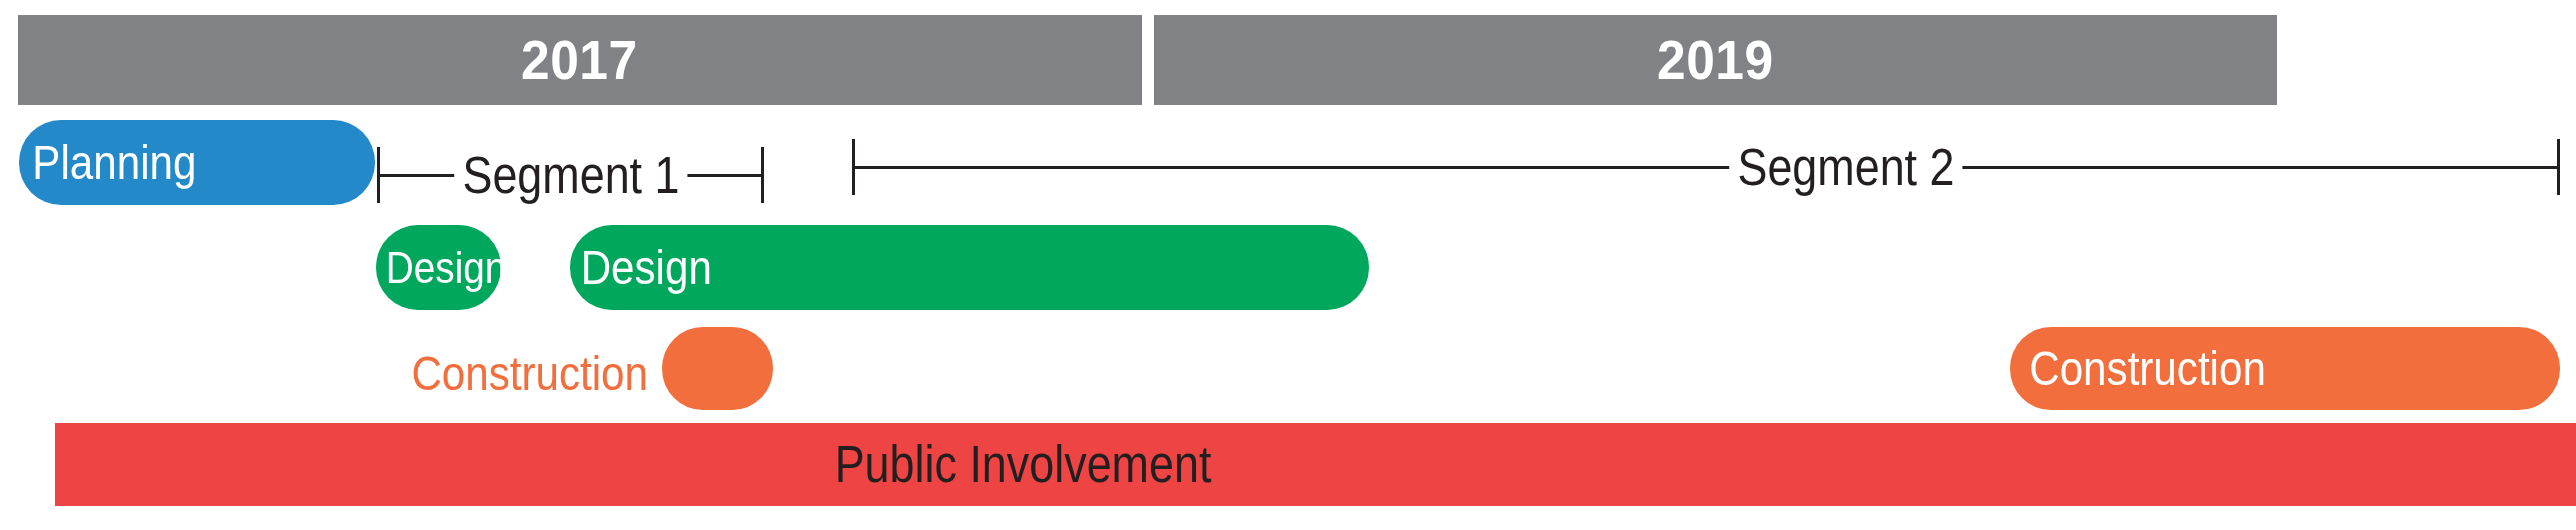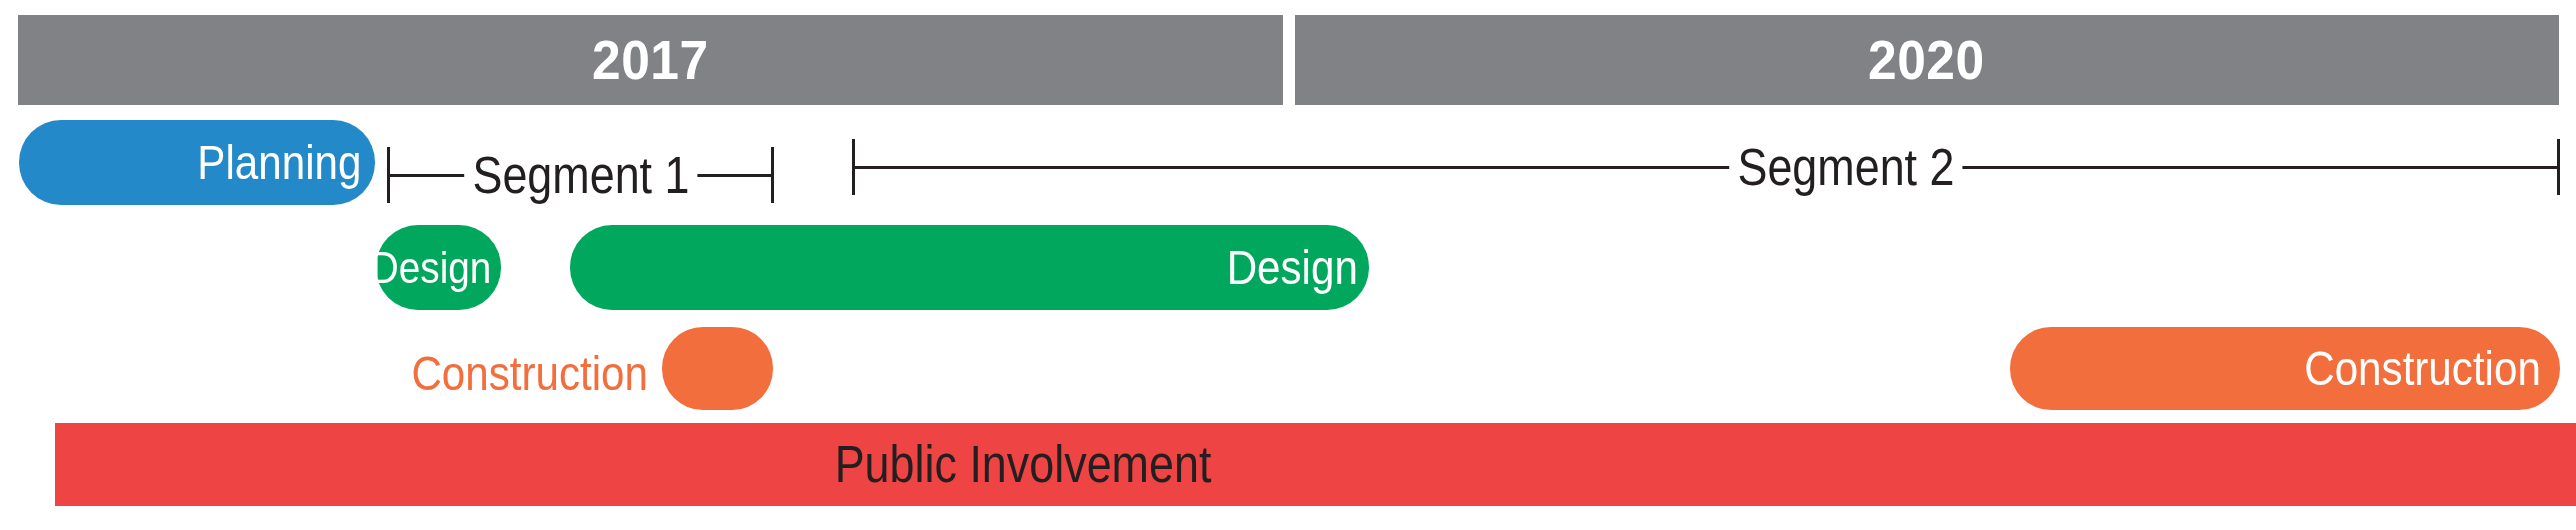--- a/index.html
+++ b/index.html
@@ -18,21 +18,21 @@
     height: 531px;
     background: #ffffff;
     overflow: hidden;
   }
 
   
   .year-header-row {
     position: absolute;
     left: 18px;
     top: 15px;
-    width: 2541px;
+    width: 2259px;
     height: 90px;
     display: flex;
     gap: 12px;
   }
   .year-cell {
     flex: 1 1 0;
     background: #808285;
     display: flex;
     align-items: center;
     justify-content: center;
@@ -45,21 +45,21 @@
     line-height: 1;
     font-family: "Liberation Sans", sans-serif;
     transform: scaleX(0.92);
   }
 
   
   .task-bar {
     position: absolute;
     display: flex;
     align-items: center;
-    justify-content: flex-end;
+    justify-content: flex-start;
     box-sizing: border-box;
   }
   .task-bar-label {
     color: #ffffff;
     font-size: 49px;
     line-height: 1;
     white-space: nowrap;
     font-family: "Liberation Sans", sans-serif;
     transform: scaleX(0.86);
   }
@@ -126,29 +126,29 @@
 </head>
 <body>
 
 <div id="timeline-root">
 
   <div class="year-header-row">
     <div class="year-cell">
       <span class="year-label">2017</span>
     </div>
     <div class="year-cell">
-      <span class="year-label">2020</span>
+      <span class="year-label">2019</span>
     </div>
   </div>
 
   <div class="task-bar" style="left:19px; top:120px; width:356px; height:85px; background:#2489C8; border-radius:42px;">
     <span class="task-bar-label">Planning</span>
   </div>
 
-  <div class="segment-bracket" style="left:387px; top:147px; width:387px;">
+  <div class="segment-bracket" style="left:377px; top:147px; width:387px;">
     <div class="bracket-tick" style="left:0px;"></div>
     <div class="bracket-line" style="left:1.9px; width:383px;"></div>
     <div class="bracket-tick" style="left:384px;"></div>
     <span class="segment-text" style="left:50%; transform:translate(-50%,-50%) scaleX(0.88);">Segment 1</span>
   </div>
 
   <div class="segment-bracket" style="left:852px; top:139px; width:1988px;">
     <div class="bracket-tick" style="left:0px;"></div>
     <div class="bracket-line" style="left:1.9px; width:1704px;"></div>
     <div class="bracket-tick" style="left:1705px;"></div>

